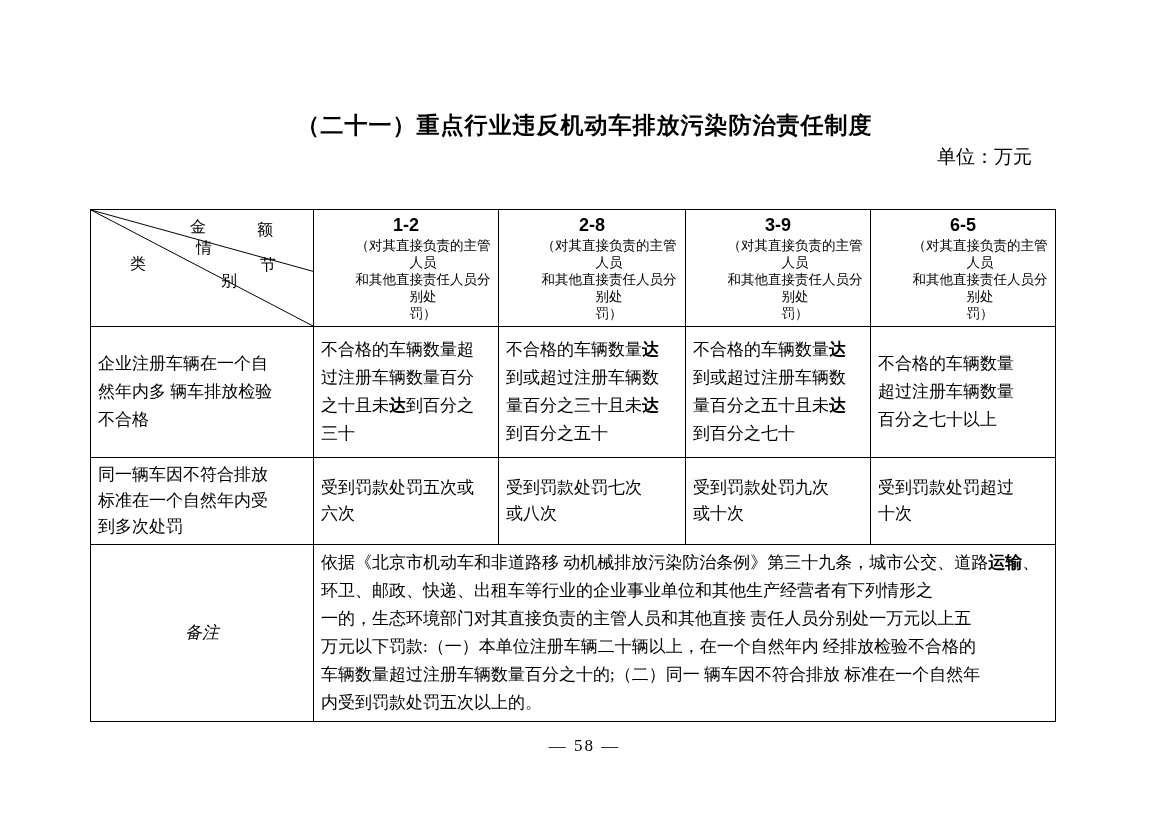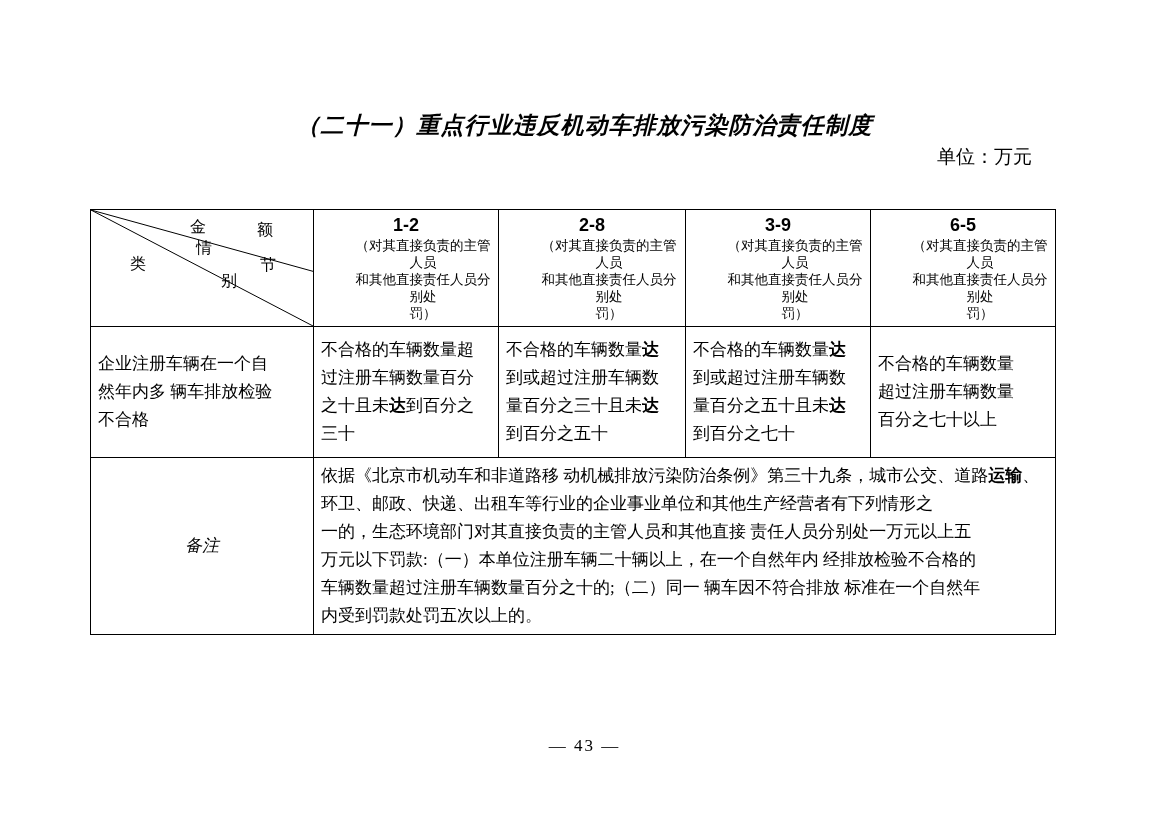--- a/index.html
+++ b/index.html
@@ -11,21 +11,20 @@
     position: relative;
     overflow: hidden;
   }
   .page { position: absolute; top: 0; left: 0; width: 1169px; height: 827px; background: #fff; }
 
   .doc-title {
     position: absolute; top: 110px; left: 0; width: 1169px;
     text-align: center; font-size: 23px; font-weight: bold;
     font-family: "Liberation Sans", "DejaVu Sans", sans-serif;
     letter-spacing: 1px;
-    font-style: italic;
   }
   .unit-line {
     position: absolute; top: 144px; left: 0; width: 1032px;
     text-align: right; font-size: 19px;
   }
 
   table.penalty {
     position: absolute; top: 209px; left: 90px;
     width: 965px; border-collapse: collapse; table-layout: fixed;
   }
@@ -147,27 +146,40 @@
 到百分之五十</span></td>
       <td class="prewrap"><span>不合格的车辆数量</span><span class="b">达</span><span>
 到或超过注册车辆数
 量百分之五十且未</span><span class="b">达</span><span>
 到百分之七十</span></td>
       <td class="prewrap"><span>不合格的车辆数量
 超过注册车辆数量
 百分之七十以上</span></td>
     </tr>
 
+    <tr class="r2">
+      <td class="cat prewrap">同一辆车因不符合排放
+标准在一个自然年内受
+到多次处罚</td>
+      <td class="prewrap"><span>受到罚款处罚五次或
+六次</span></td>
+      <td class="prewrap"><span>受到罚款处罚七次
+或八次</span></td>
+      <td class="prewrap"><span>受到罚款处罚九次
+或十次</span></td>
+      <td class="prewrap"><span>受到罚款处罚超过
+十次</span></td>
+    </tr>
 
     <tr class="r3">
       <td class="remark-label">备注</td>
       <td class="remark-body prewrap" colspan="4"><span>依据《北京市机动车和非道路移 动机械排放污染防治条例》第三十九条，城市公交、道路</span><span class="b">运输</span><span>、环卫、邮政、快递、出租车等行业的企业事业单位和其他生产经营者有下列情形之
 一的，生态环境部门对其直接负责的主管人员和其他直接 责任人员分别处一万元以上五
 万元以下罚款:（一）本单位注册车辆二十辆以上，在一个自然年内 经排放检验不合格的
 车辆数量超过注册车辆数量百分之十的;（二）同一 辆车因不符合排放 标准在一个自然年
 内受到罚款处罚五次以上的。</span></td>
     </tr>
   </tbody>
     </table>
 
-  <div class="page-number">— 43 —</div>
+  <div class="page-number">— 58 —</div>
 
 </div>
 
 </body></html>

